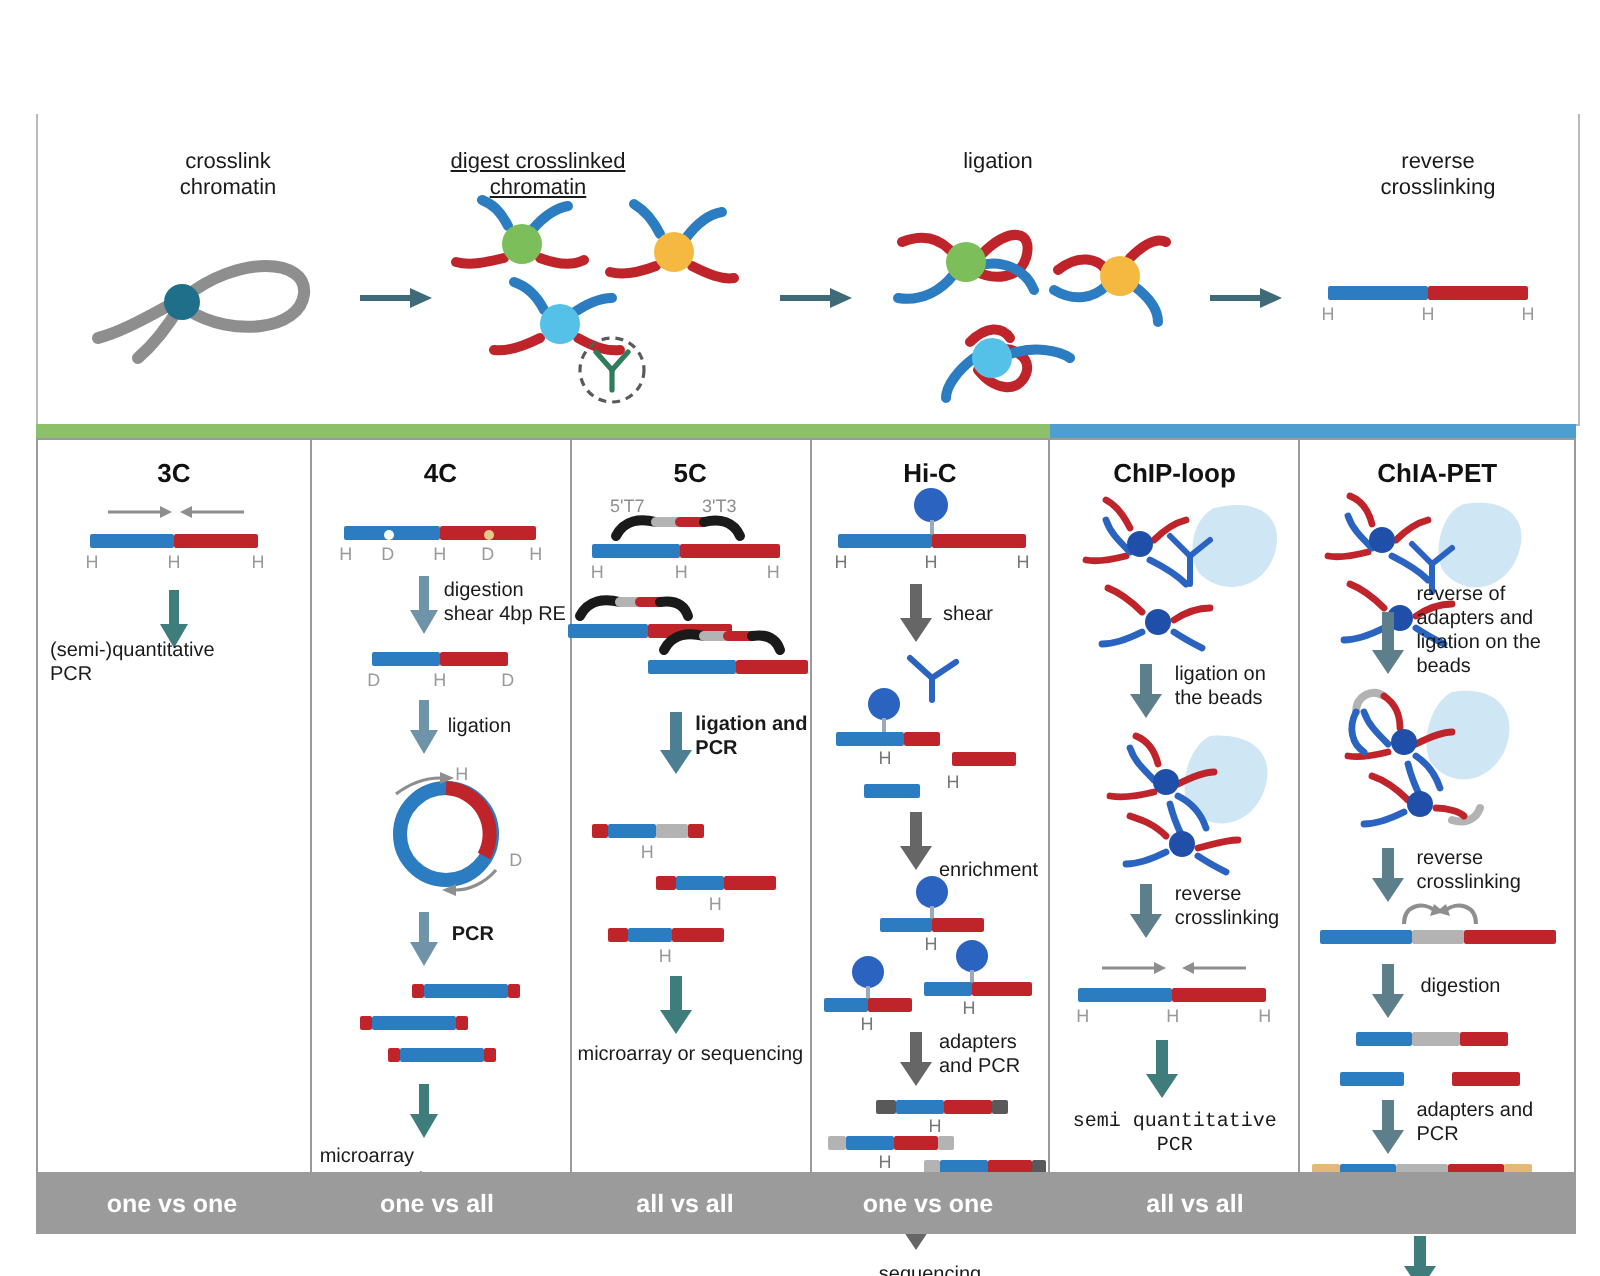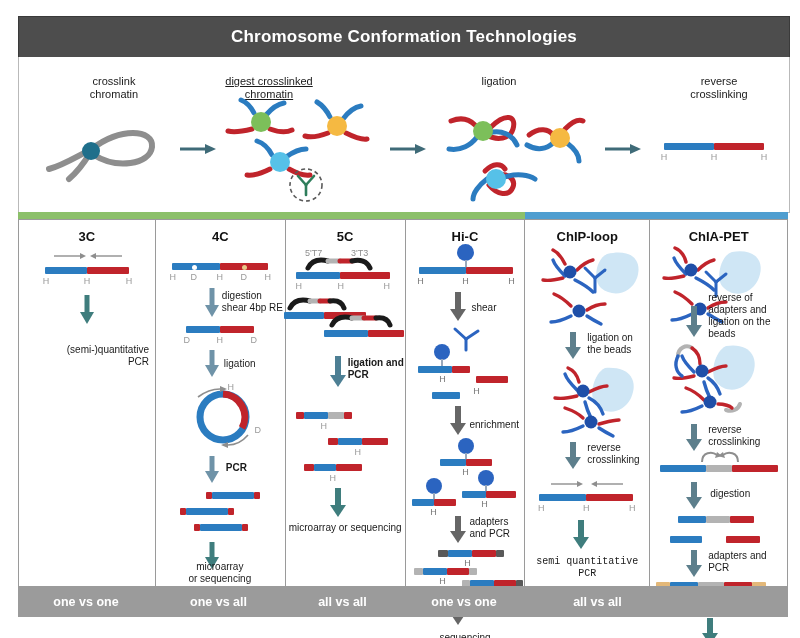--- a/index.html
+++ b/index.html
@@ -41,23 +41,20 @@
   .hl{position:absolute;font-size:9px;color:#9a9a9a;text-align:center;width:14px;}
   .note{position:absolute;font-size:10px;color:#1a1a1a;line-height:12px;}
   .node{position:absolute;border-radius:50%;}
   svg{display:block;overflow:visible;}
 </style>
 </head>
 <body>
 
 <div id="page">
 
-  <div id="title-bar">
-    <span class="t">Chromosome Conformation Technologies</span>
-  </div>
 
   <div id="top-panel">
 
     <div class="step-label" style="left:40px;top:18px;width:110px;">
       <span>crosslink</span><br>
       <span>chromatin</span>
     </div>
 
     <div class="step-label" style="left:175px;top:18px;width:150px;text-decoration:underline;">
       <span>digest crosslinked</span><br>
@@ -179,21 +176,21 @@
       <div class="bar red" style="left:68px;top:47px;width:42px;"></div>
       <div class="hl" style="left:20px;top:56px;">H</div>
       <div class="hl" style="left:61px;top:56px;">H</div>
       <div class="hl" style="left:103px;top:56px;">H</div>
 
       <svg style="position:absolute;left:60px;top:75px;" width="16" height="30">
         <line x1="8" y1="0" x2="8" y2="18" stroke="#3f7d7d" stroke-width="5"></line>
         <polygon points="1,17 15,17 8,29" fill="#3f7d7d"></polygon>
       </svg>
 
-      <div class="note" style="left:6px;top:124px;width:124px;text-align:right;">
+      <div class="note" style="left:6px;top:100px;width:124px;text-align:left;">
         <span>(semi-)quantitative</span><br>
         <span>PCR</span>
       </div>
     </div>
 
     <div class="col" style="width:129px;">
       <div class="col-title">4C</div>
 
       <div class="bar blue" style="left:16px;top:43px;width:48px;"></div>
       <div class="bar red" style="left:64px;top:43px;width:48px;"></div>
@@ -254,21 +251,21 @@
 
         <div class="bar red" style="left:38px;top:304px;width:6px;"></div>
         <div class="bar blue" style="left:44px;top:304px;width:42px;"></div>
         <div class="bar red" style="left:86px;top:304px;width:6px;"></div>
       </div>
 
       <svg style="position:absolute;left:48px;top:322px;" width="16" height="28">
         <line x1="8" y1="0" x2="8" y2="16" stroke="#3f7d7d" stroke-width="5"></line>
         <polygon points="1,15 15,15 8,27" fill="#3f7d7d"></polygon>
       </svg>
-      <div class="note" style="left:4px;top:341px;width:120px;text-align:center;">
+      <div class="note" style="left:4px;top:353px;width:120px;text-align:left;">
         <span>microarray</span><br>
         <span>or sequencing</span>
       </div>
     </div>
 
     <div class="col" style="width:119px;">
       <div class="col-title">5C</div>
 
       <div class="hl" style="left:16px;top:28px;width:24px;color:#8e8e8e;">5'T7</div>
       <div class="hl" style="left:62px;top:28px;width:24px;color:#8e8e8e;">3'T3</div>
@@ -369,21 +366,21 @@
       <div class="hl" style="left:30px;top:154px;color:#777;">H</div>
 
       <div class="bar red" style="left:70px;top:156px;width:32px;"></div>
       <div class="hl" style="left:64px;top:166px;color:#777;">H</div>
       <div class="bar blue" style="left:26px;top:172px;width:28px;"></div>
 
       <svg style="position:absolute;left:44px;top:186px;" width="16" height="30">
         <line x1="8" y1="0" x2="8" y2="18" stroke="#666" stroke-width="6"></line>
         <polygon points="0,17 16,17 8,29" fill="#666"></polygon>
       </svg>
-      <div class="note" style="left:64px;top:199px;">enrichment</div>
+      <div class="note" style="left:64px;top:210px;">enrichment</div>
 
       <div class="node" style="left:52px;top:218px;width:16px;height:16px;background:#2b64c0;"></div>
       <div style="position:absolute;left:59px;top:233px;width:2px;height:7px;background:#9aa9bb;"></div>
       <div class="bar blue" style="left:34px;top:239px;width:26px;"></div>
       <div class="bar red" style="left:60px;top:239px;width:26px;"></div>
       <div class="hl" style="left:53px;top:247px;color:#777;">H</div>
 
       <div class="node" style="left:72px;top:250px;width:16px;height:16px;background:#2b64c0;"></div>
       <div style="position:absolute;left:79px;top:265px;width:2px;height:7px;background:#9aa9bb;"></div>
       <div class="bar blue" style="left:56px;top:271px;width:24px;"></div>

